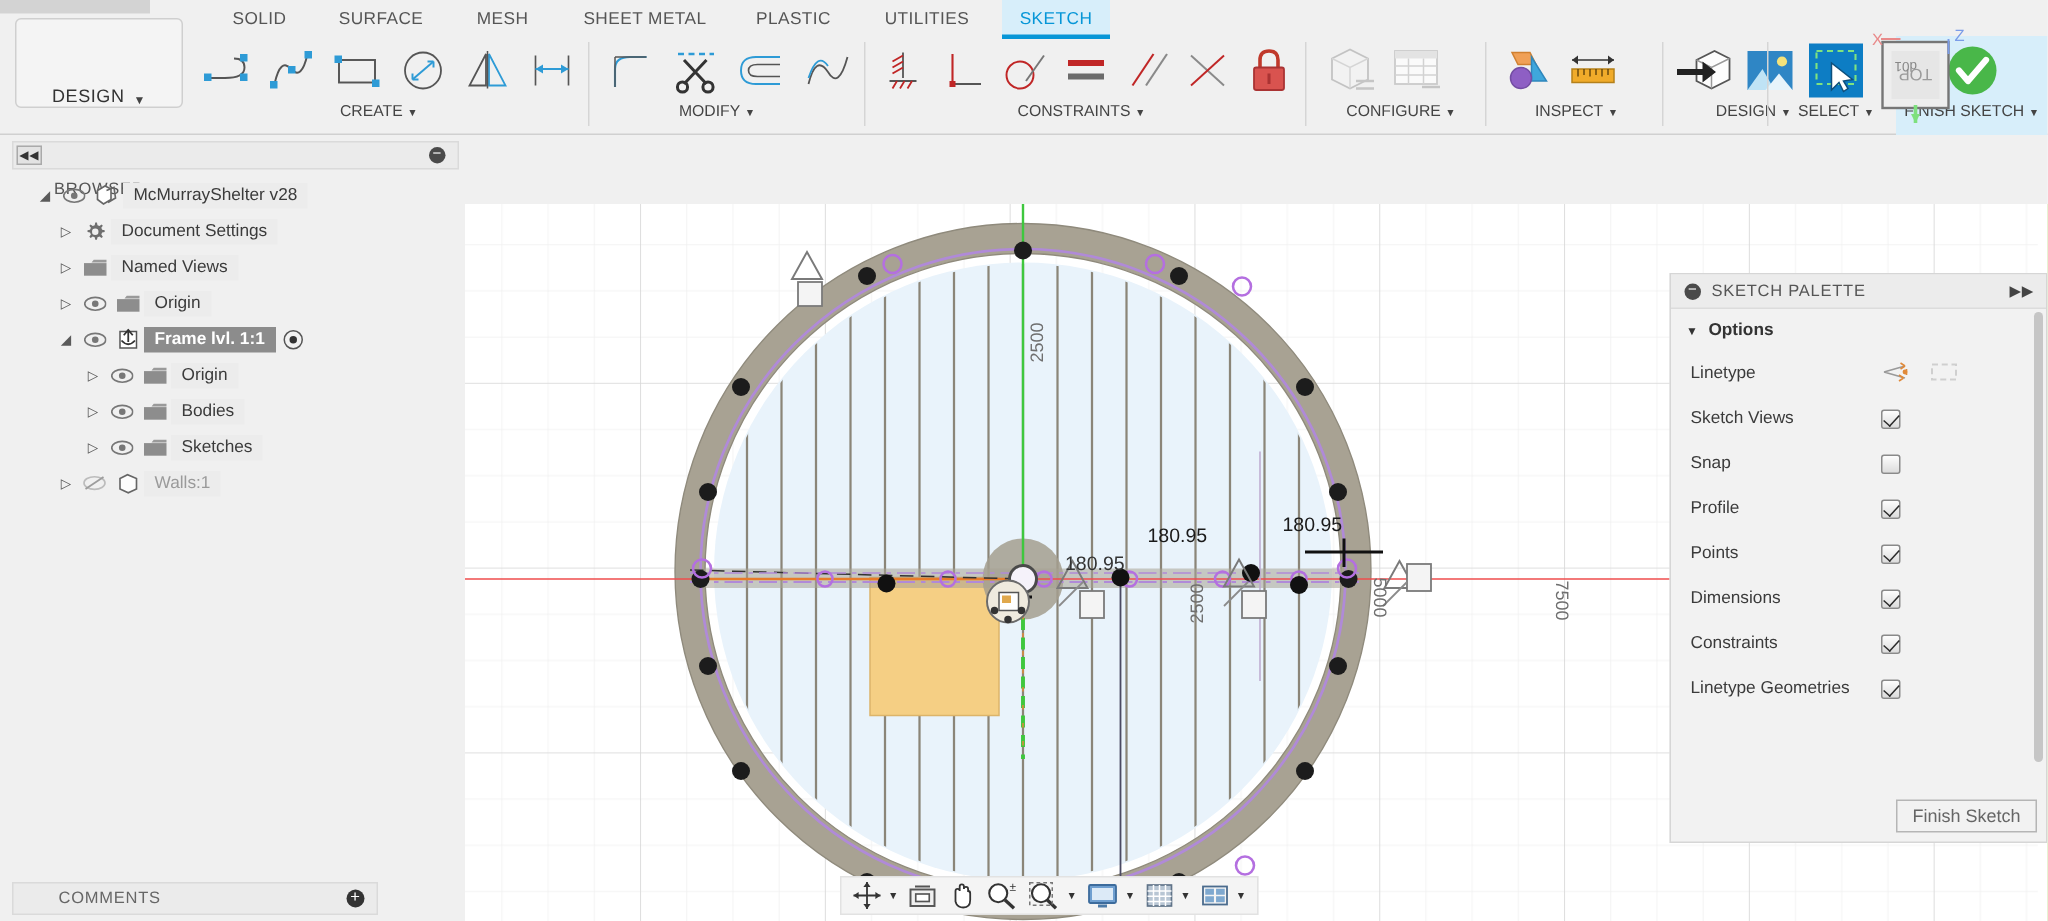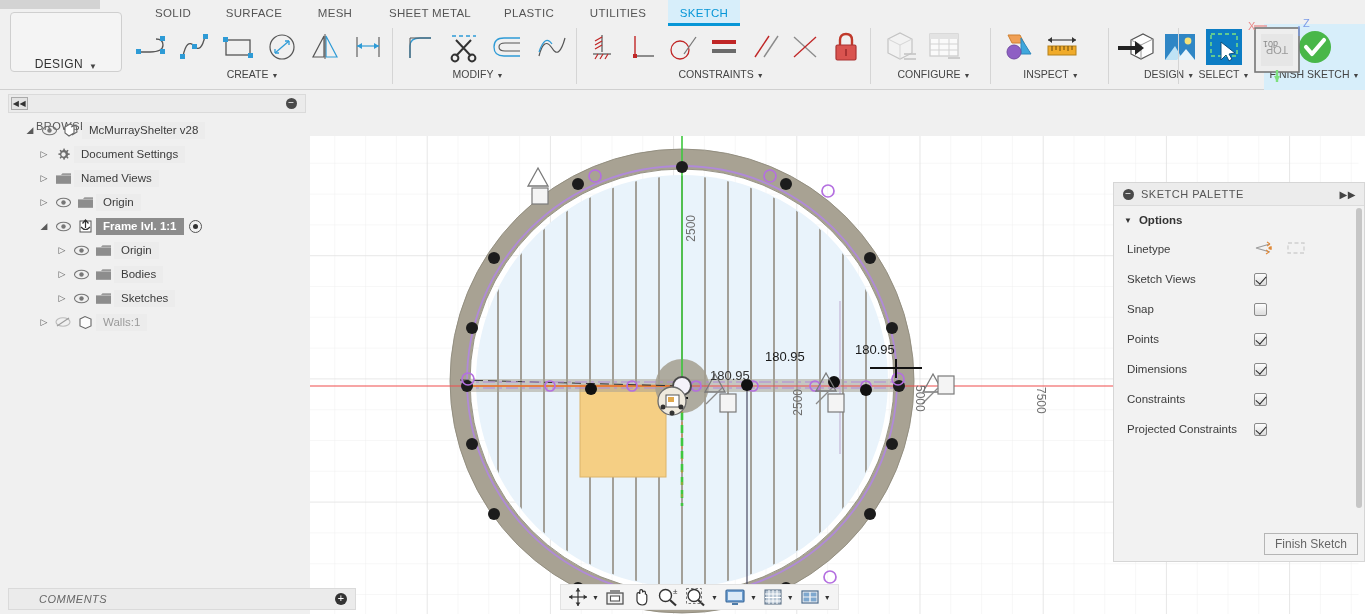--- a/index.html
+++ b/index.html
@@ -96,24 +96,24 @@
     margin-left: 5px; position: relative; background: #f2f2f2; flex:none;
   }
   .node .radio::after {
     content:""; position:absolute; left:3px; top:3px; width:5px;height:5px;
     border-radius:50%; background:#333;
   }
   .node.dim .nlabel { color: #9a9a9a; }
 
   
   #comments {
-    position: absolute; left: 8px; bottom: 4px; width: 348px; height: 22px;
+    position: absolute; left: 8px; bottom: 4px; width: 244px; height: 22px;
     background: #ebebeb; border: 1px solid #dadada;
     display: flex; align-items: center; font-size: 11px; color: #666;
-    letter-spacing: .5px; padding-left: 30px; font-style: italic;
+    letter-spacing: .5px; padding-left: 30px;
   }
   #comments .plus {
     position: absolute; right: 8px; width: 12px; height: 12px; border-radius: 50%;
     background: #333; color: #fff; font-size: 11px; line-height: 11px; text-align: center;
   }
 
   
   #canvas {
     position: absolute; left: 310px; top: 90px; width: 1055px; height: 524px;
     background: #bef264; overflow: hidden; margin-top: 46px;
@@ -869,20 +869,26 @@
       </div>
 
       <div class="optrow">
         <span class="oname">Snap</span>
         <span class="octl">
             <span class="cbx"></span>
           </span>
       </div>
 
 
+      <div class="optrow">
+        <span class="oname">Profile</span>
+        <span class="octl">
+            <span class="cbx on"></span>
+          </span>
+      </div>
 
       <div class="optrow">
         <span class="oname">Points</span>
         <span class="octl">
             <span class="cbx on"></span>
           </span>
       </div>
 
       <div class="optrow">
         <span class="oname">Dimensions</span>
@@ -892,21 +898,21 @@
       </div>
 
       <div class="optrow">
         <span class="oname">Constraints</span>
         <span class="octl">
             <span class="cbx on"></span>
           </span>
       </div>
 
       <div class="optrow">
-        <span class="oname">Projected Constraints</span>
+        <span class="oname">Linetype Geometries</span>
         <span class="octl">
             <span class="cbx on"></span>
           </span>
       </div>
 
     </div>
 
     <div id="finish-sketch-btn">Finish Sketch</div>
   </div>
 

